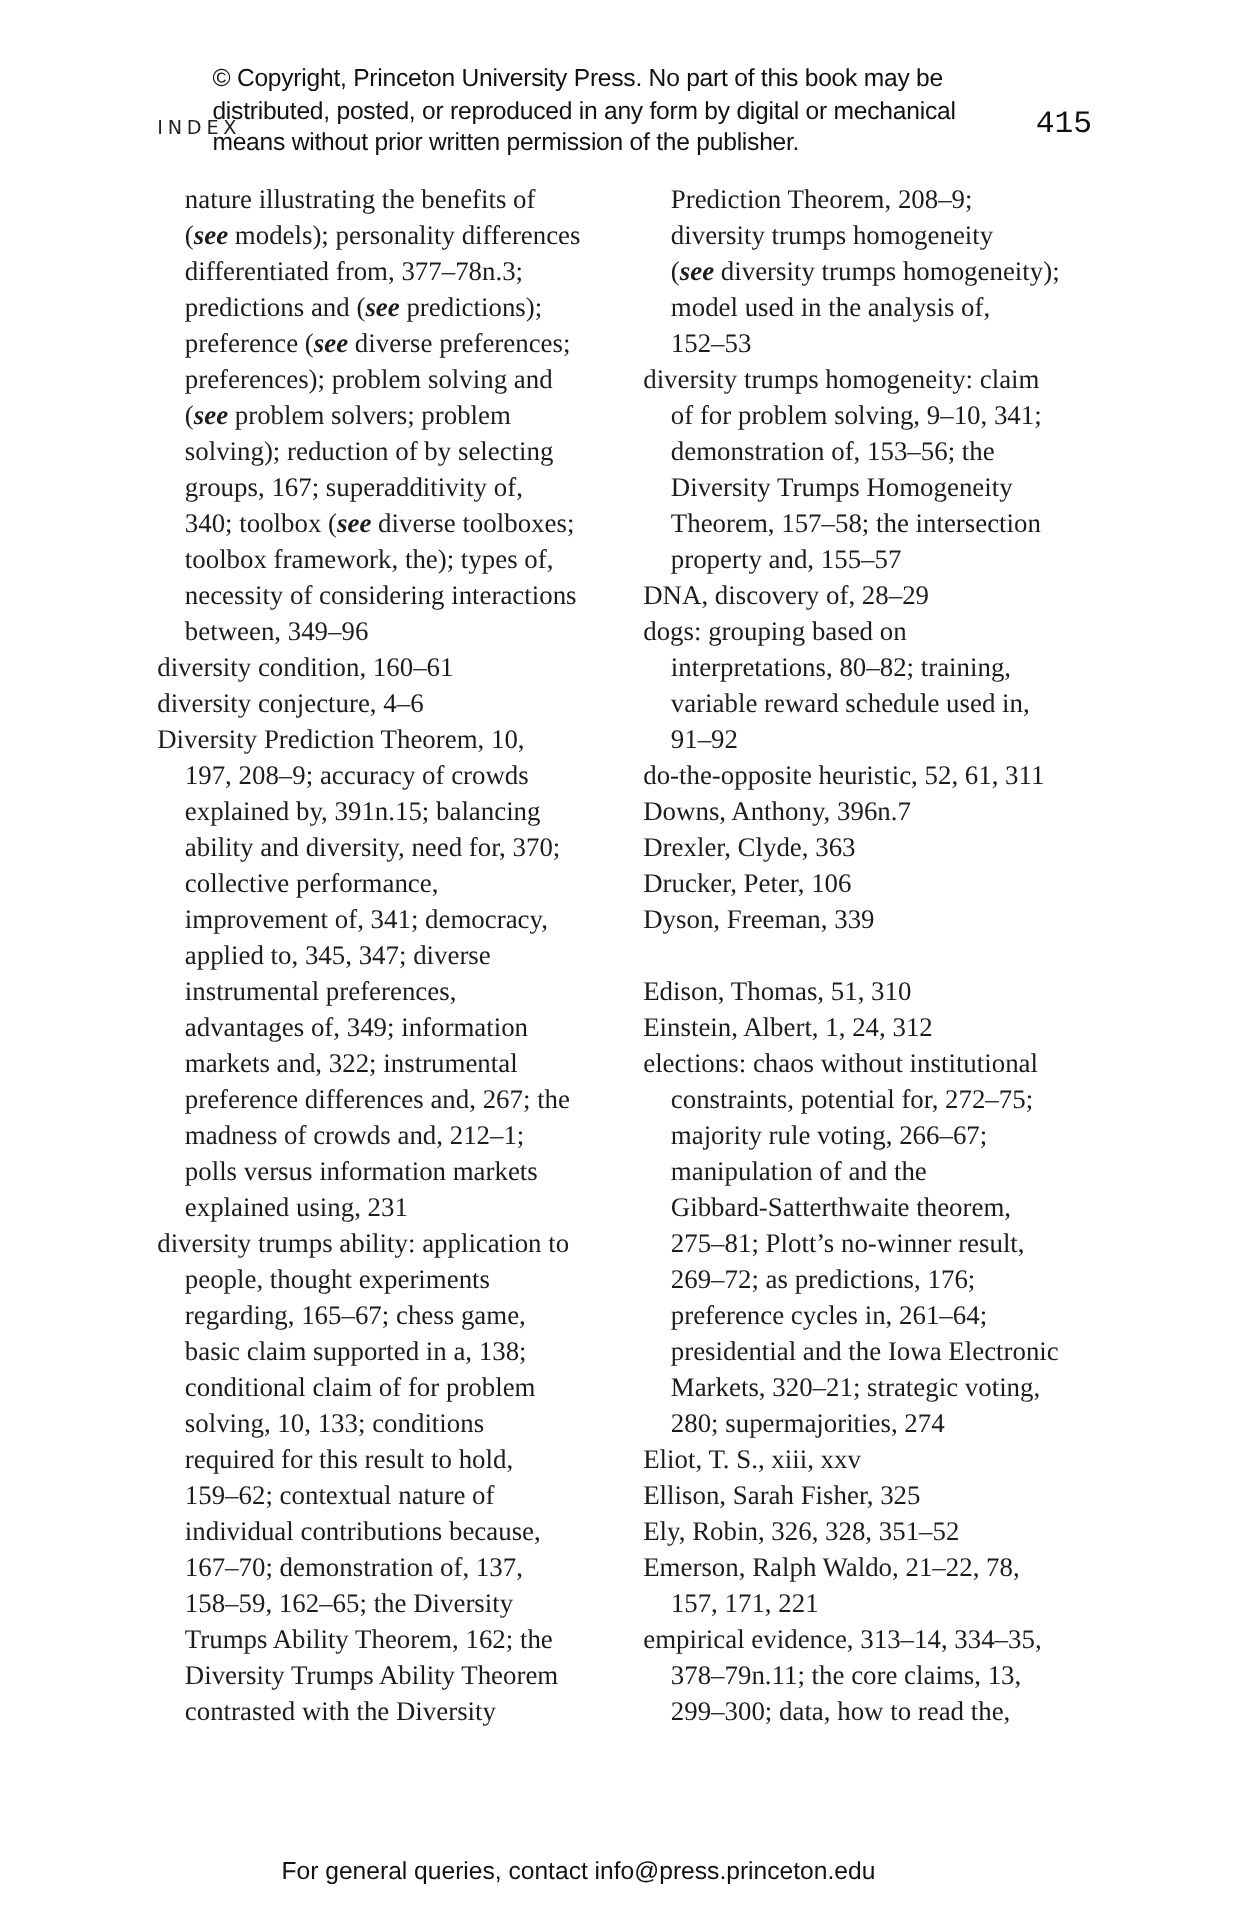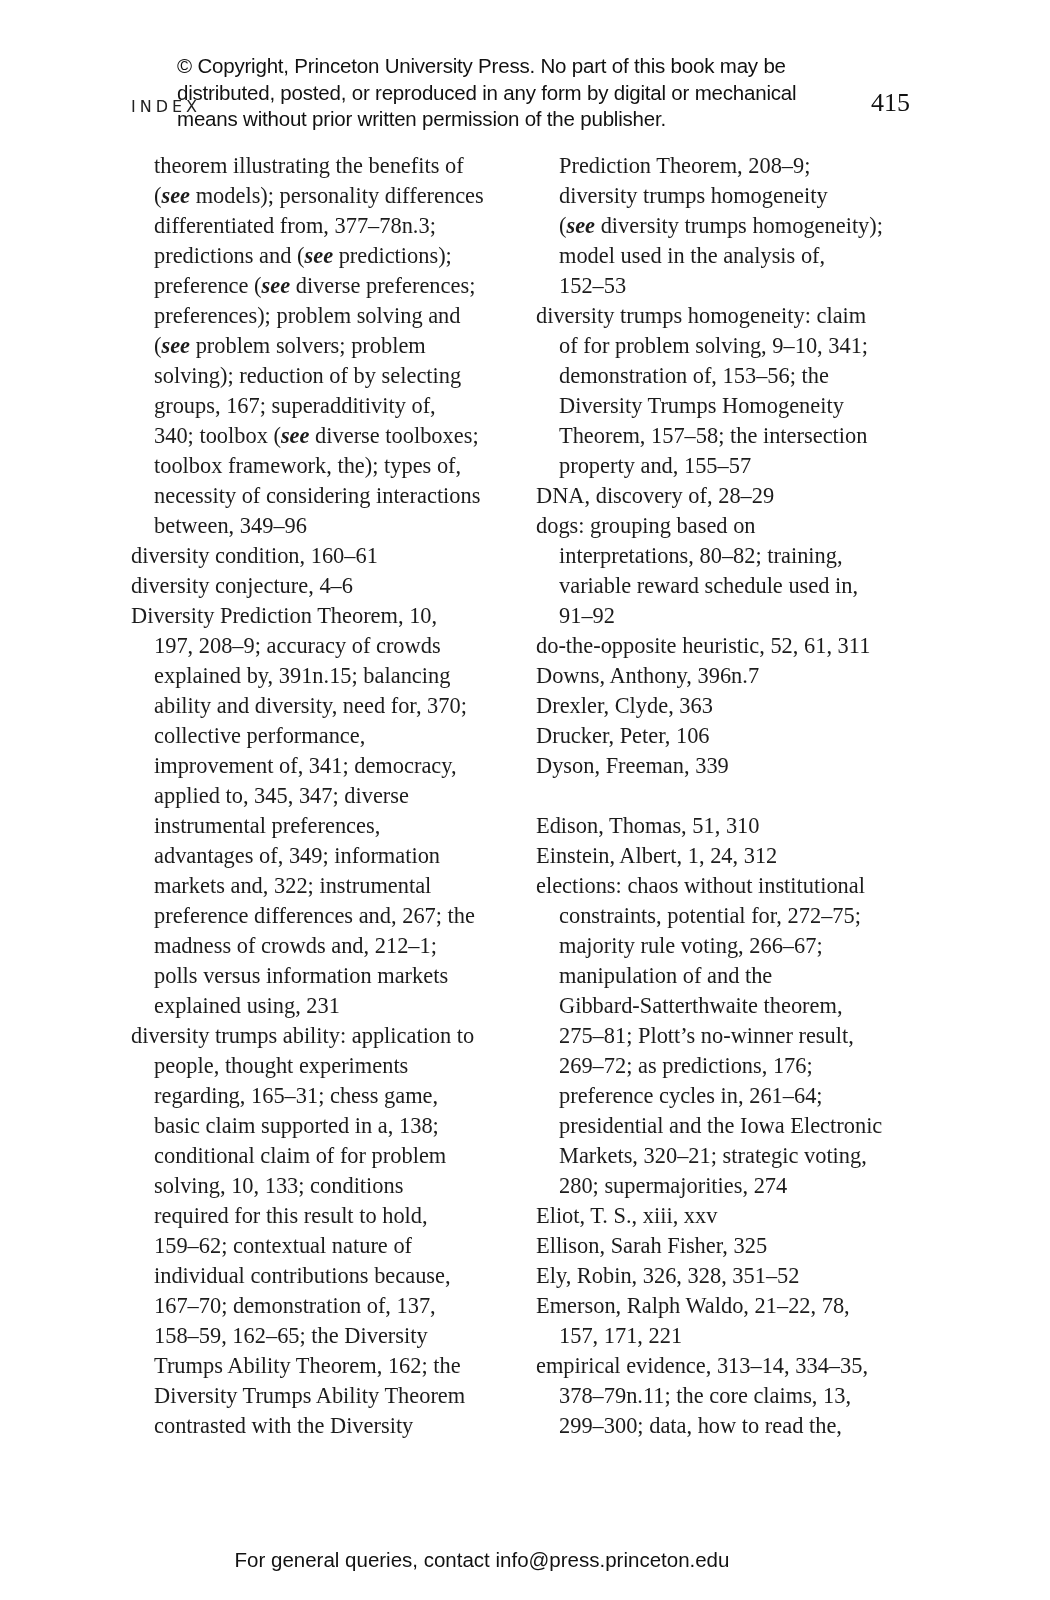--- a/index.html
+++ b/index.html
@@ -8,21 +8,21 @@
     position: absolute; left: 177px; top: 10px; width: 720px;
     font-family: "Liberation Sans", sans-serif; font-size: 20.5px; line-height: 26.5px;
     color: #111; letter-spacing: -0.2px; margin-top: 43px;
   }
   .running-head {
     position: absolute; left: 131px; top: 97px;
     font-family: "DejaVu Sans", sans-serif; font-size: 16px; letter-spacing: 4px; color: #222;
   }
   .page-number {
     position: absolute; right: 140px; top: 88px;
-    font-family: Liberation Serif, serif; font-size: 26px; color: #111;
+    font-family: Liberation Mono, monospace; font-size: 26px; color: #111;
   }
   .column {
     position: absolute; top: 151px; width: 400px;
     font-family: "Liberation Serif", serif; font-size: 22.4px; line-height: 30px; color: #1c1c1c;
   }
   .col-left { left: 131px; }
   .col-right { left: 536px; width: 400px; }
   .line { white-space: nowrap; height: 30px; }
   .indent { padding-left: 23px; }
   .blank { height: 30px; }
@@ -38,21 +38,21 @@
 <div class="copyright">
   <div>© Copyright, Princeton University Press. No part of this book may be</div>
   <div>distributed, posted, or reproduced in any form by digital or mechanical</div>
   <div>means without prior written permission of the publisher.</div>
 </div>
 
 <div class="running-head">INDEX</div>
 <div class="page-number">415</div>
 
 <div class="column col-left" id="col-left">
-    <div class="line indent"><span>theorem illustrating the benefits of</span></div>
+    <div class="line indent"><span>nature illustrating the benefits of</span></div>
     <div class="line indent"><span>(</span><i>see</i><span> models); personality differences</span></div>
     <div class="line indent"><span>differentiated from, 377–78n.3;</span></div>
     <div class="line indent"><span>predictions and (</span><i>see</i><span> predictions);</span></div>
     <div class="line indent"><span>preference (</span><i>see</i><span> diverse preferences;</span></div>
     <div class="line indent"><span>preferences); problem solving and</span></div>
     <div class="line indent"><span>(</span><i>see</i><span> problem solvers; problem</span></div>
     <div class="line indent"><span>solving); reduction of by selecting</span></div>
     <div class="line indent"><span>groups, 167; superadditivity of,</span></div>
     <div class="line indent"><span>340; toolbox (</span><i>see</i><span> diverse toolboxes;</span></div>
     <div class="line indent"><span>toolbox framework, the); types of,</span></div>
@@ -69,21 +69,21 @@
     <div class="line indent"><span>applied to, 345, 347; diverse</span></div>
     <div class="line indent"><span>instrumental preferences,</span></div>
     <div class="line indent"><span>advantages of, 349; information</span></div>
     <div class="line indent"><span>markets and, 322; instrumental</span></div>
     <div class="line indent"><span>preference differences and, 267; the</span></div>
     <div class="line indent"><span>madness of crowds and, 212–1;</span></div>
     <div class="line indent"><span>polls versus information markets</span></div>
     <div class="line indent"><span>explained using, 231</span></div>
     <div class="line"><span>diversity trumps ability: application to</span></div>
     <div class="line indent"><span>people, thought experiments</span></div>
-    <div class="line indent"><span>regarding, 165–31; chess game,</span></div>
+    <div class="line indent"><span>regarding, 165–67; chess game,</span></div>
     <div class="line indent"><span>basic claim supported in a, 138;</span></div>
     <div class="line indent"><span>conditional claim of for problem</span></div>
     <div class="line indent"><span>solving, 10, 133; conditions</span></div>
     <div class="line indent"><span>required for this result to hold,</span></div>
     <div class="line indent"><span>159–62; contextual nature of</span></div>
     <div class="line indent"><span>individual contributions because,</span></div>
     <div class="line indent"><span>167–70; demonstration of, 137,</span></div>
     <div class="line indent"><span>158–59, 162–65; the Diversity</span></div>
     <div class="line indent"><span>Trumps Ability Theorem, 162; the</span></div>
     <div class="line indent"><span>Diversity Trumps Ability Theorem</span></div>

